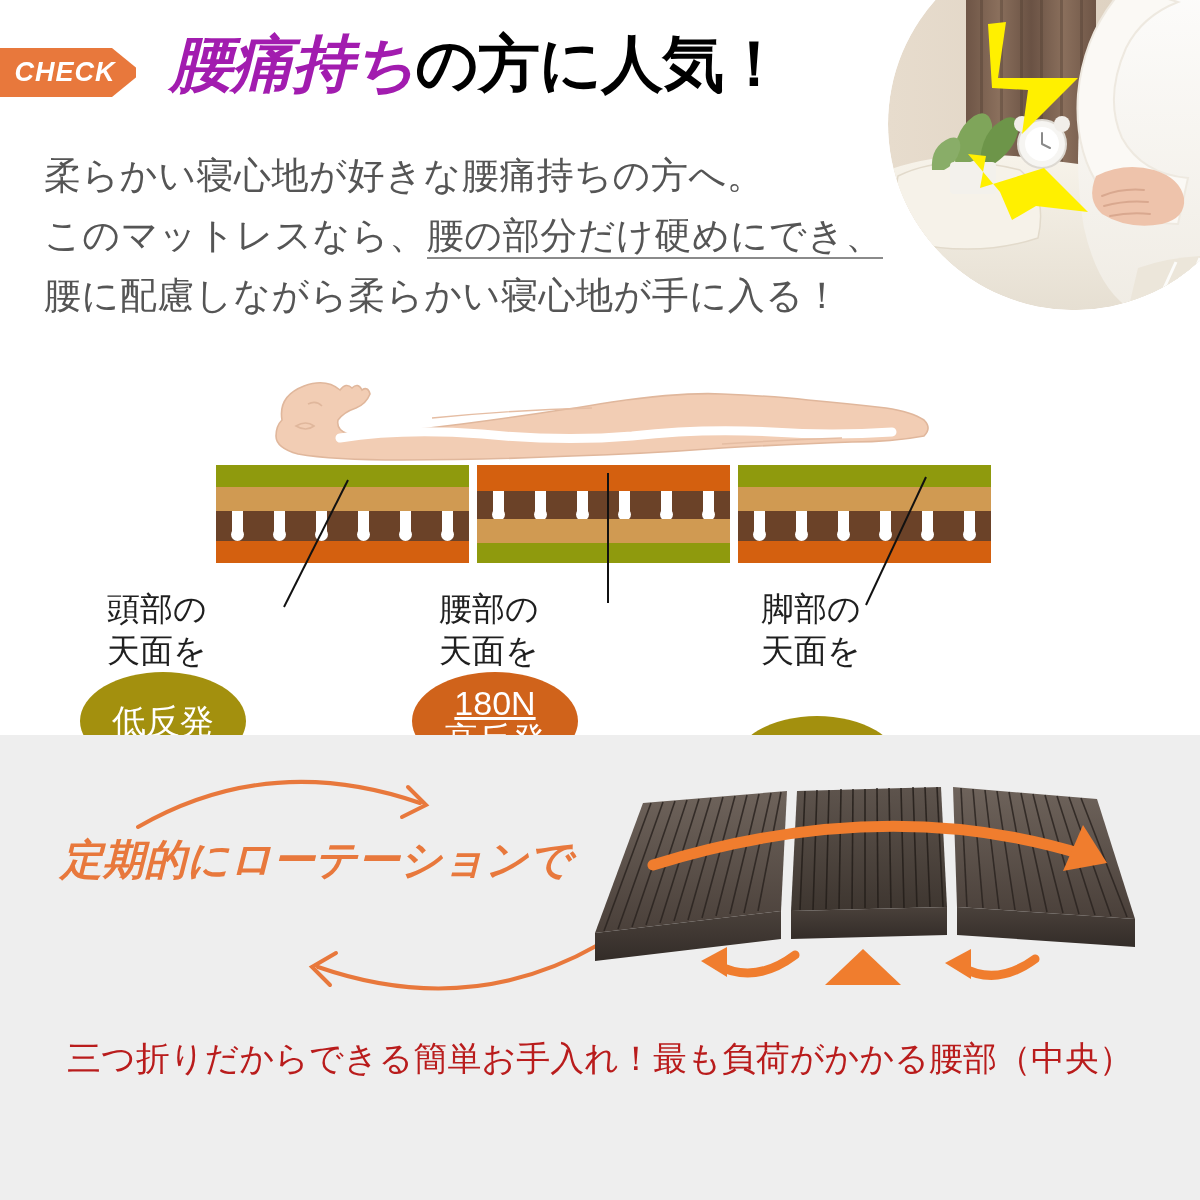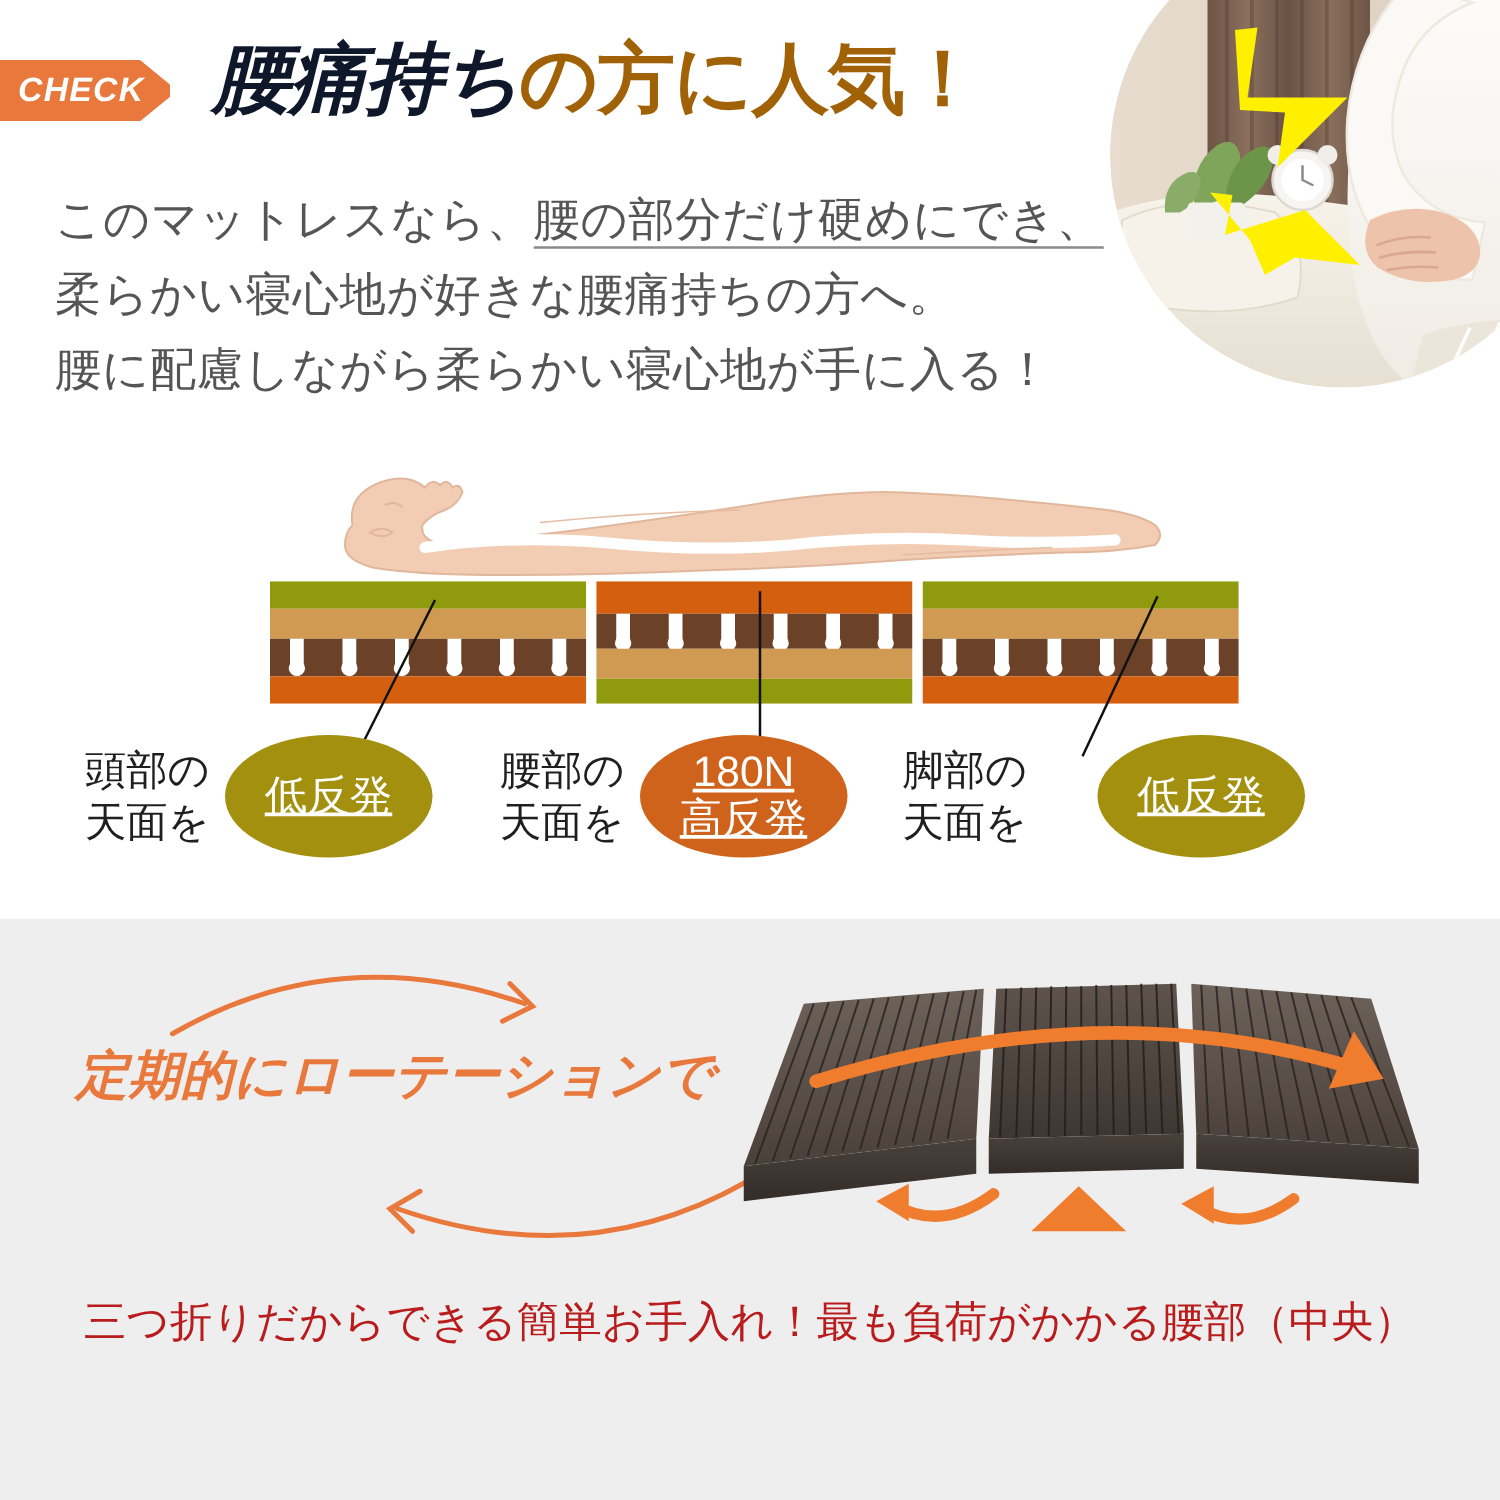--- a/index.html
+++ b/index.html
@@ -22,22 +22,22 @@
     padding-right:6px;box-sizing:border-box;
     clip-path:polygon(0 0,112px 0,142px 50%,112px 100%,0 100%);
   }
 
   
   .headline{
     position:absolute;left:170px;top:28px;
     font-size:62px;font-style:italic;font-weight:bold;
     white-space:nowrap;line-height:1.15;letter-spacing:-1px;
   }
-  .headline .hl-orange{color:#0f172a;}
-  .headline .hl-black{color:#a16207;font-style:normal;text-align:right;}
+  .headline .hl-orange{color:#a21caf;}
+  .headline .hl-black{color:#000000;font-style:normal;text-align:right;}
 
   
   .lead{
     position:absolute;left:44px;top:146px;
     font-size:37px;color:#555555;line-height:1.62;letter-spacing:0.5px;
   }
   .lead .ul{
     border-bottom:2px solid #8a8a8a;padding-bottom:1px;
   }
 
@@ -60,21 +60,21 @@
   .mat-layer{position:absolute;left:0;width:253px;}
   .mat-slots{position:absolute;left:0;width:253px;display:flex;justify-content:space-around;align-items:flex-start;}
   .slot{width:11px;height:26px;background:#ffffff;border-radius:0 0 7px 7px;margin-top:0;position:relative;}
   .slot:after{content:"";position:absolute;left:-1px;bottom:-4px;width:13px;height:13px;background:#ffffff;border-radius:50%;}
 
   
   .leaders{position:absolute;left:0;top:455px;width:1200px;height:160px;pointer-events:none;}
 
   
   .label-row{position:absolute;left:0;top:588px;width:1200px;height:110px;}
-  .label-group{position:absolute;top:0;display:flex;align-items:center;}
+  .label-group{position:absolute;top:0;display:flex;align-items:center;flex-direction:column;}
   .lg1{left:68px;}
   .lg2{left:400px;}
   .lg3{left:722px;gap:44px;}
   .label-text{
     font-size:33px;color:#1f1f1f;line-height:1.28;letter-spacing:0px;white-space:nowrap;
   }
   .pill{
     margin-left:12px;border-radius:50%;
     display:flex;flex-direction:column;align-items:center;justify-content:center;
     color:#ffffff;text-align:center;line-height:1.08;white-space:nowrap;text-decoration:underline;
@@ -112,22 +112,22 @@
 
     <div class="check-badge">
       <span>CHECK</span>
     </div>
 
     <div class="headline">
       <span class="hl-orange">腰痛持ち</span><span class="hl-black">の方に人気！</span>
     </div>
 
     <div class="lead">
+      <div>柔らかい寝心地が好きな腰痛持ちの方へ。</div>
       <div><span>このマットレスなら、</span><span class="ul">腰の部分だけ硬めにでき、</span></div>
-      <div>柔らかい寝心地が好きな腰痛持ちの方へ。</div>
       <div>腰に配慮しながら柔らかい寝心地が手に入る！</div>
     </div>
 
     <div class="hero-photo">
       <svg width="372" height="372" viewBox="0 0 372 372">
         <defs>
           <clipPath id="circleClip">
               <circle cx="186" cy="186" r="186"></circle>
             </clipPath>
           <linearGradient id="wallG" x1="0" y1="0" x2="1" y2="0">

